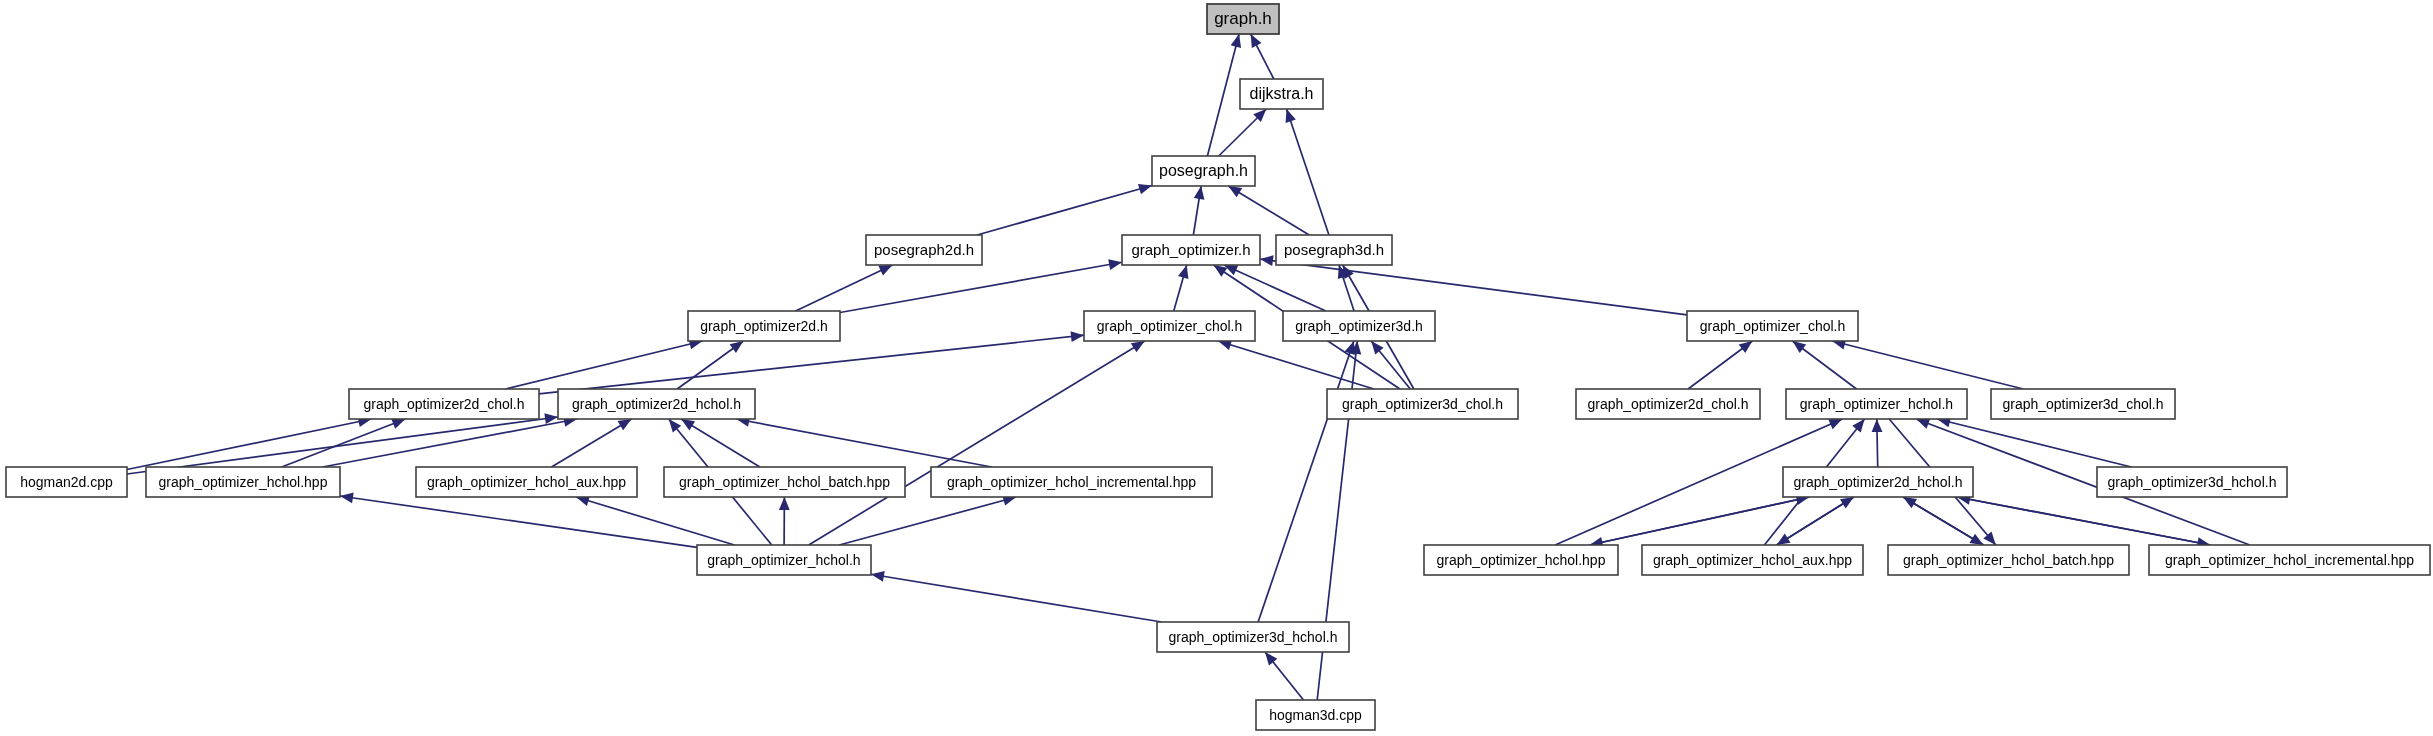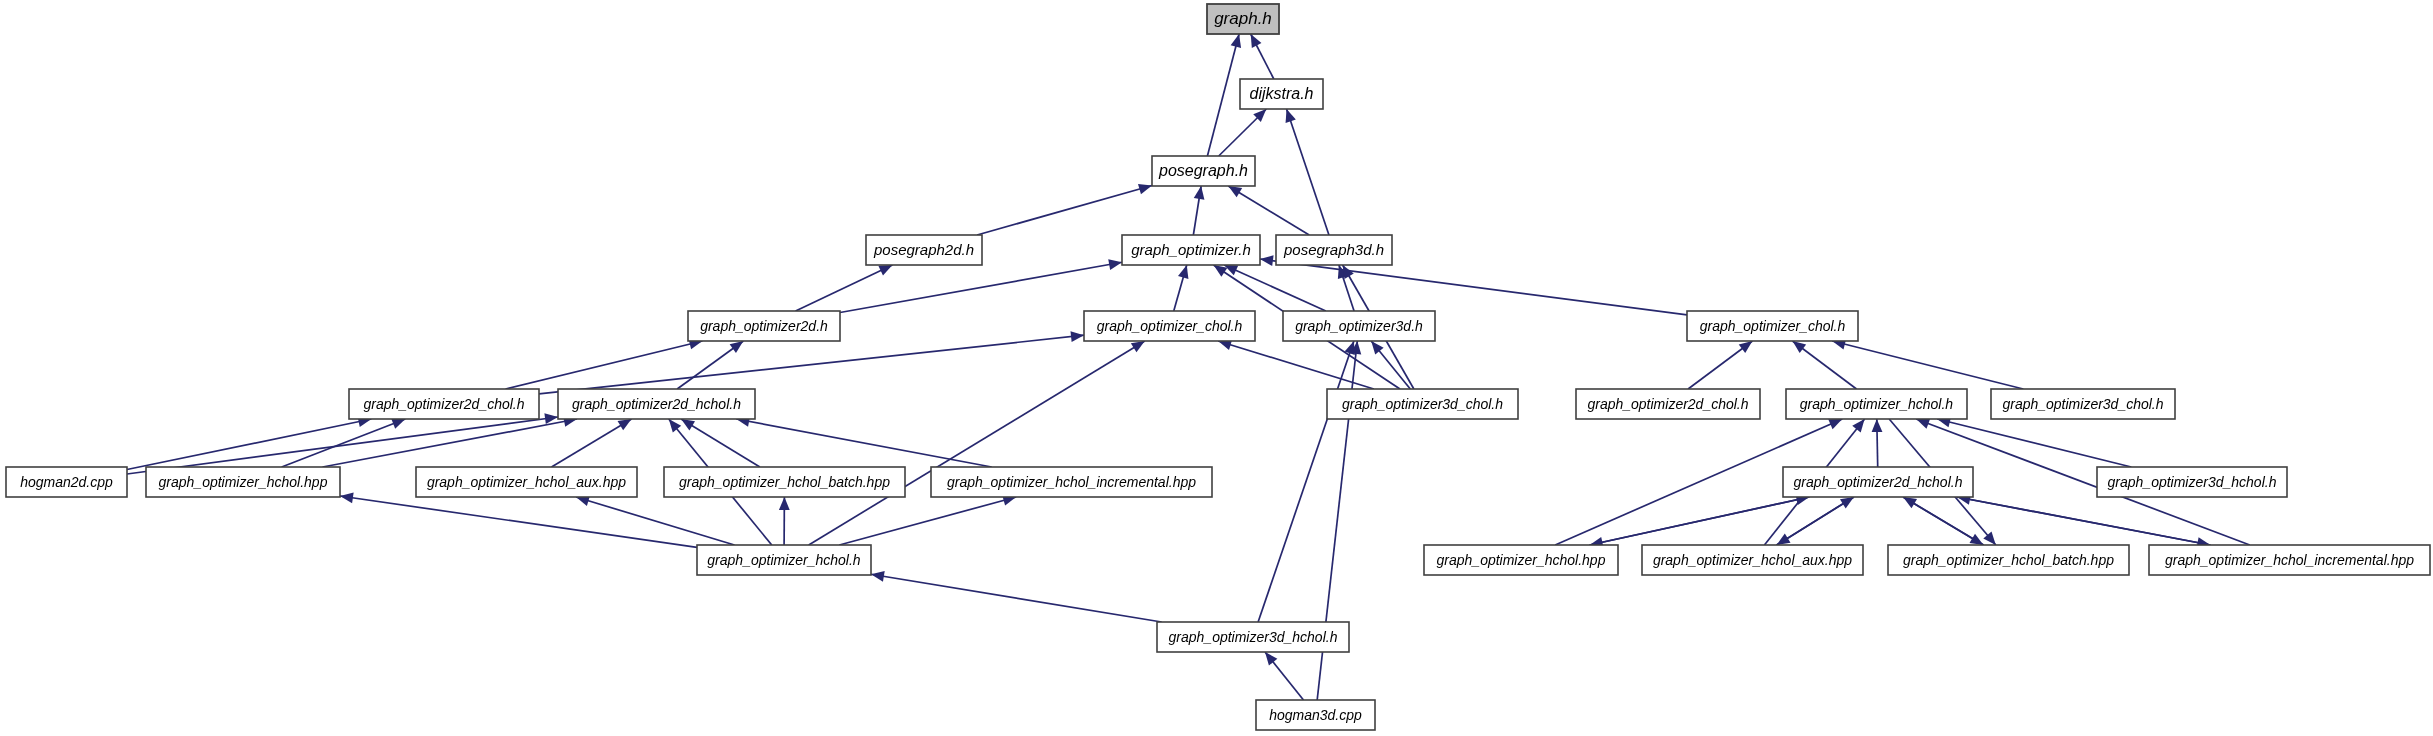--- a/index.html
+++ b/index.html
@@ -9,21 +9,20 @@
   }
   body {
     font-family: "Liberation Sans", "DejaVu Sans", sans-serif;
   }
   #graph-root {
     position: relative;
     width: 2433px;
     height: 736px;
     background: #ffffff;
     overflow: hidden;
-    font-style: italic;
   }
   svg#dep-graph {
     display: block;
     width: 2433px;
     height: 736px;
   }
   .node-box {
     fill: #ffffff;
     stroke: #404040;
     stroke-width: 1.6;

